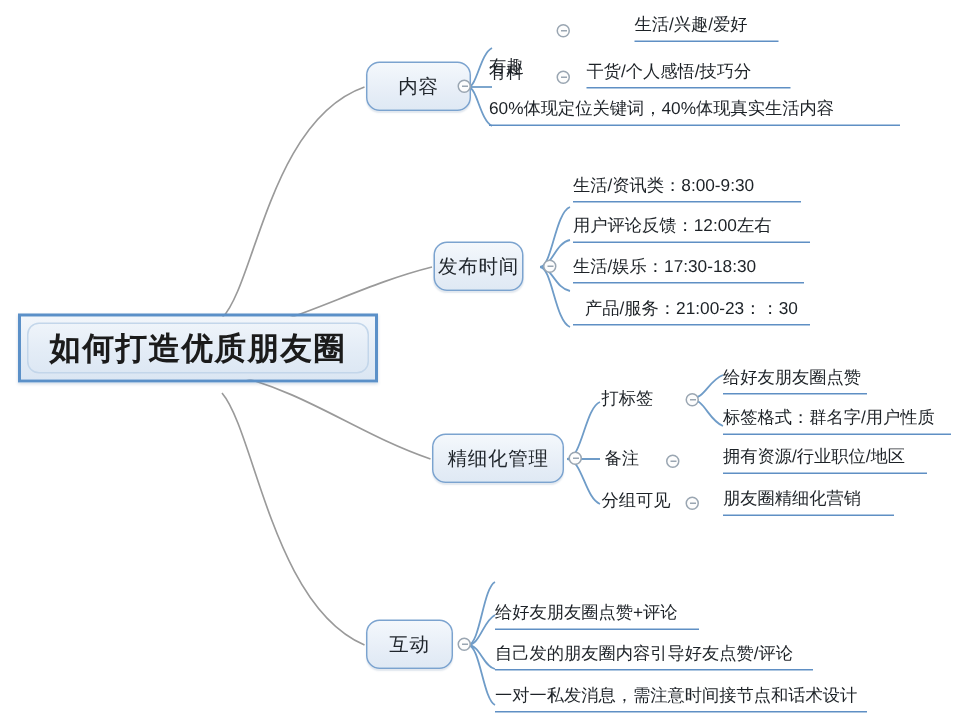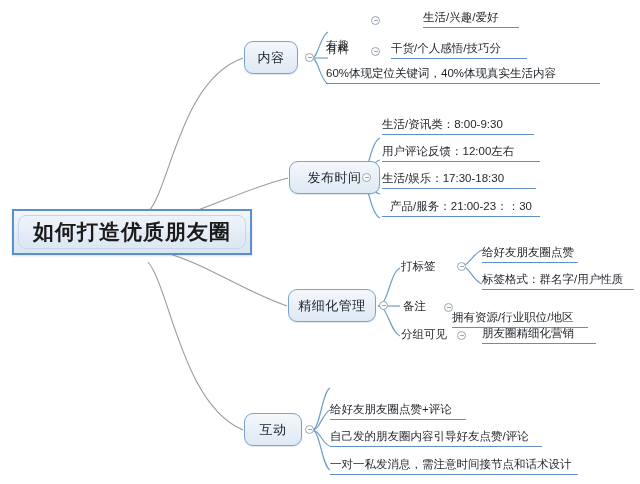--- a/index.html
+++ b/index.html
@@ -132,36 +132,36 @@
       <path d="M312,430 C320,430 322,444 330,446"></path>
       <path d="M312,430 C320,430 322,466 330,470"></path>
     </g>
   </svg>
 
   <div class="center-node" style="left:12px;top:209px;width:240px;height:46px;">
     <span class="inner"></span>
     <span class="center-label">如何打造优质朋友圈</span>
   </div>
 
-  <div class="branch-node" style="left:244px;top:41px;width:54px;height:33px;">
+  <div class="branch-node" style="left:244px;top:41px;width:70px;height:33px;">
     <span class="branch-label">内容</span>
   </div>
   <span class="toggle" style="left:305px;top:53px;"></span>
 
   <span class="sublabel" style="left:326px;top:11px;margin-top:27px;">有趣</span>
   <span class="toggle" style="left:371px;top:16px;"></span>
   <div class="leaf" style="left:391px;top:10px;width:96px;margin-left:32px;">生活/兴趣/爱好</div>
 
   <span class="sublabel" style="left:326px;top:42px;">有科</span>
   <span class="toggle" style="left:371px;top:47px;"></span>
   <div class="leaf" style="left:391px;top:41px;width:136px;">干货/个人感悟/技巧分</div>
 
   <div class="leaf" style="left:326px;top:66px;width:274px;">60%体现定位关键词，40%体现真实生活内容</div>
 
-  <div class="branch-node" style="left:289px;top:161px;width:91px;height:33px;">
+  <div class="branch-node" style="left:289px;top:161px;width:60px;height:33px;">
     <span class="branch-label">发布时间</span>
   </div>
   <span class="toggle" style="left:362px;top:173px;"></span>
 
   <div class="leaf" style="left:382px;top:117px;width:152px;">生活/资讯类：8:00-9:30</div>
   <div class="leaf" style="left:382px;top:144px;width:158px;">用户评论反馈：12:00左右</div>
   <div class="leaf" style="left:382px;top:171px;width:154px;">生活/娱乐：17:30-18:30</div>
   <div class="leaf" style="left:382px;top:199px;width:158px;text-align:center;">产品/服务：21:00-23：：30</div>
 
   <div class="branch-node" style="left:288px;top:289px;width:88px;height:33px;">
@@ -169,21 +169,21 @@
   </div>
   <span class="toggle" style="left:379px;top:301px;"></span>
 
   <span class="sublabel" style="left:401px;top:259px;">打标签</span>
   <span class="toggle" style="left:457px;top:262px;"></span>
   <div class="leaf" style="left:482px;top:245px;width:96px;">给好友朋友圈点赞</div>
   <div class="leaf" style="left:482px;top:272px;width:152px;">标签格式：群名字/用户性质</div>
 
   <span class="sublabel" style="left:403px;top:299px;">备注</span>
   <span class="toggle" style="left:444px;top:303px;"></span>
-  <div class="leaf" style="left:452px;top:298px;width:136px;margin-top:12px;">拥有资源/行业职位/地区</div>
+  <div class="leaf" style="left:482px;top:298px;width:136px;">拥有资源/行业职位/地区</div>
 
   <span class="sublabel" style="left:401px;top:327px;">分组可见</span>
   <span class="toggle" style="left:457px;top:331px;"></span>
   <div class="leaf" style="left:482px;top:326px;width:114px;">朋友圈精细化营销</div>
 
   <div class="branch-node" style="left:244px;top:413px;width:58px;height:33px;">
     <span class="branch-label">互动</span>
   </div>
   <span class="toggle" style="left:305px;top:425px;"></span>
 

